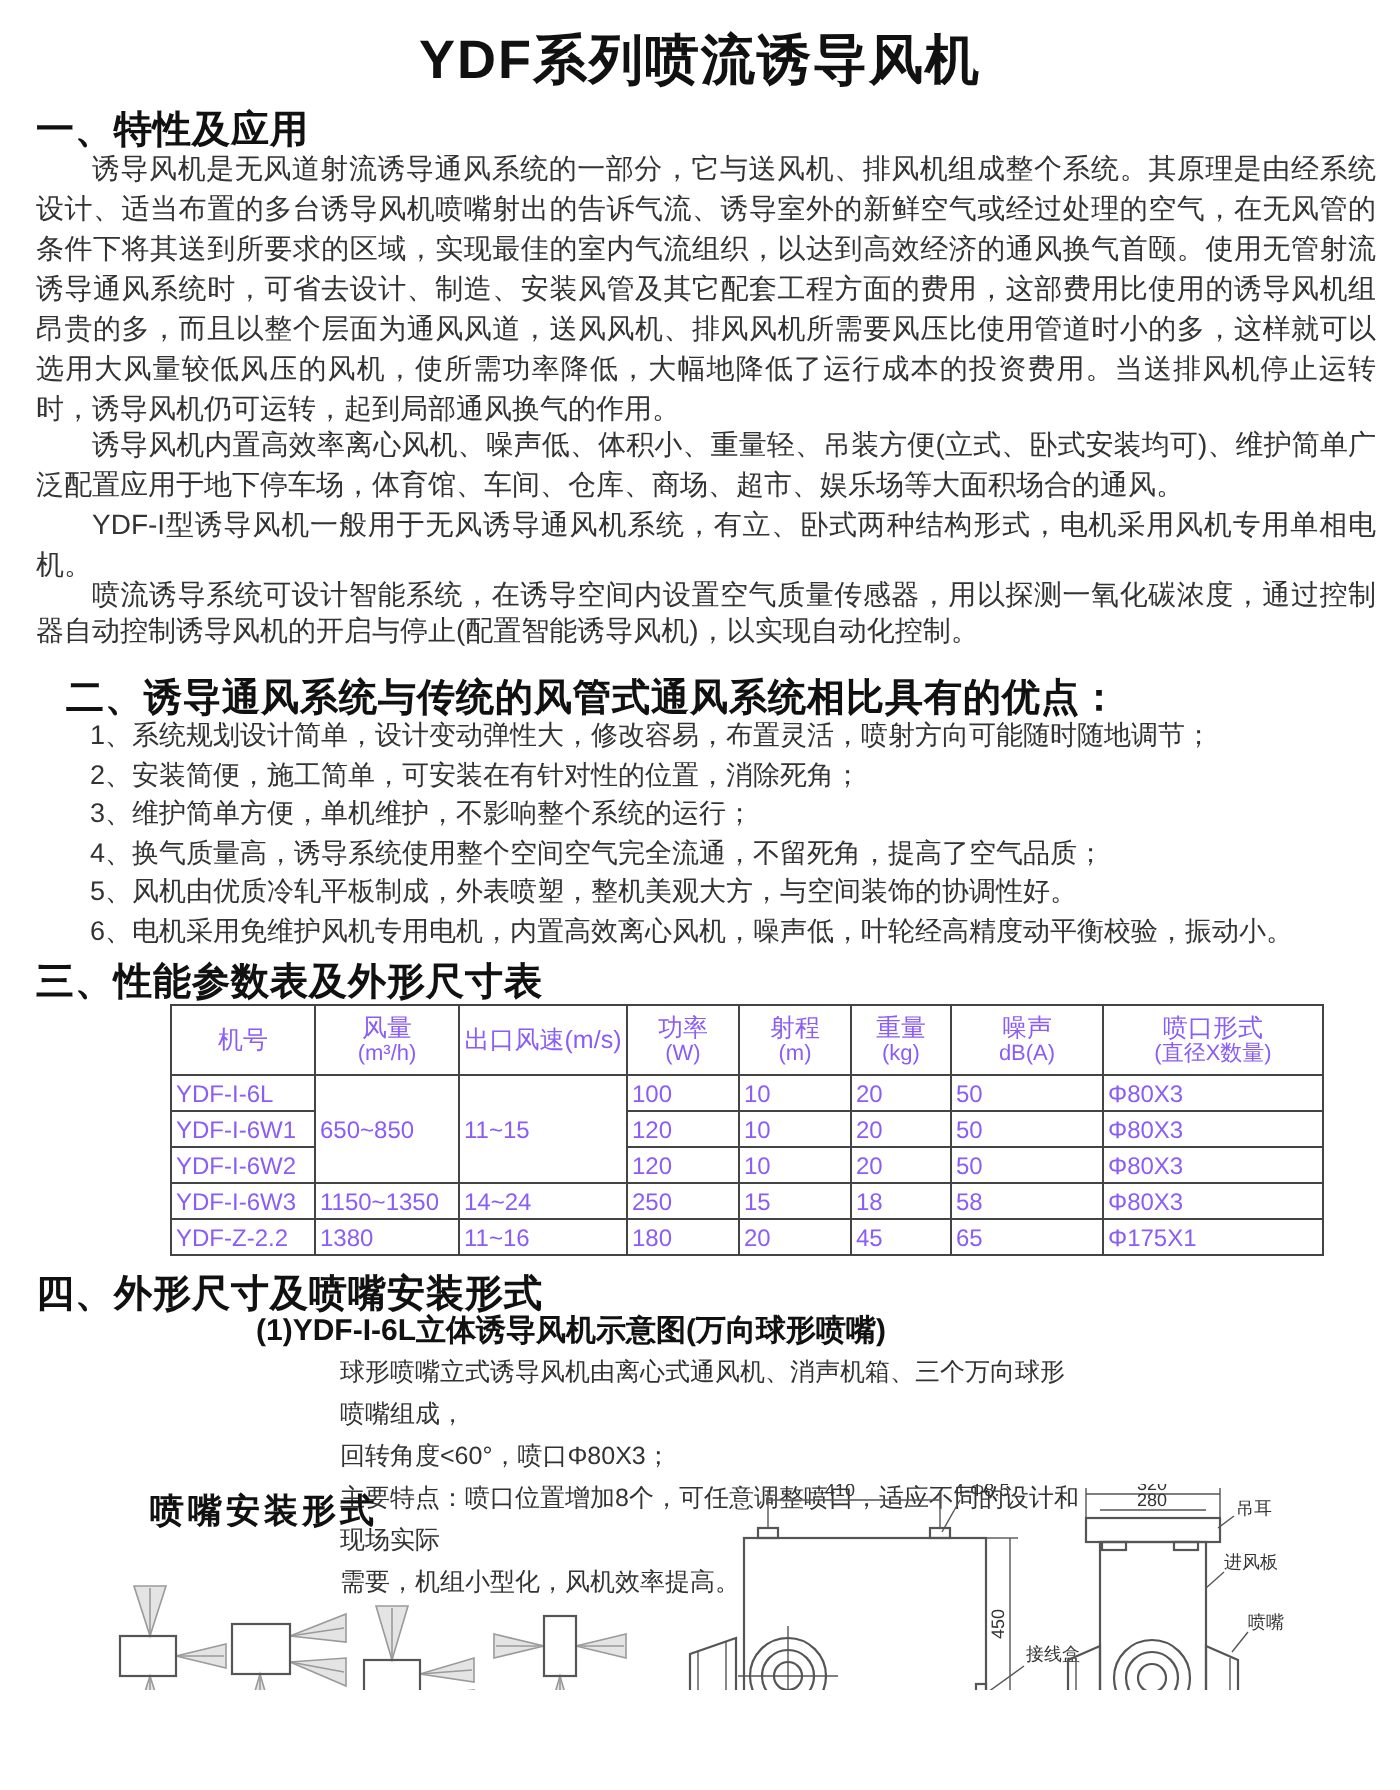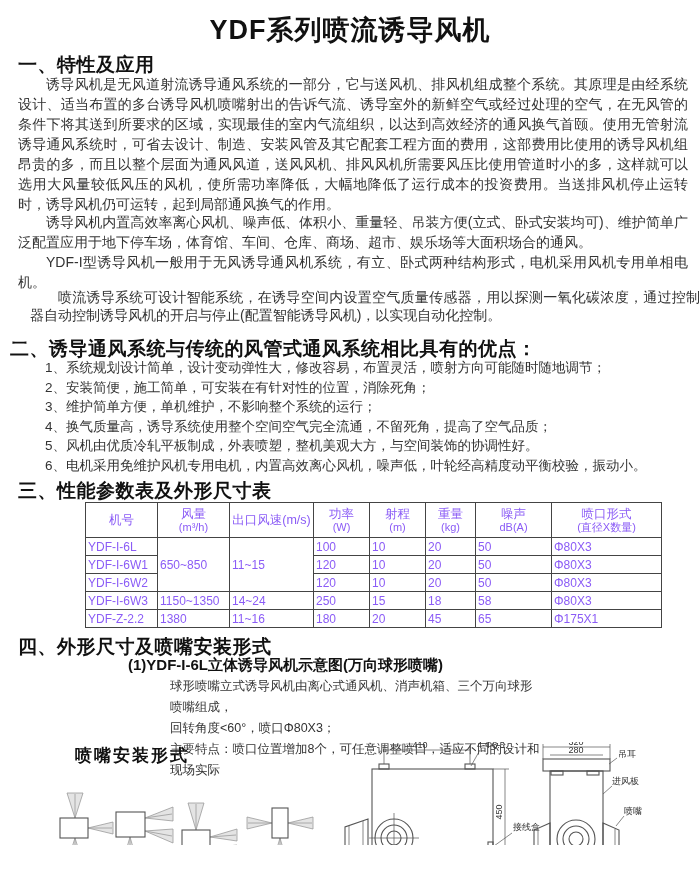--- a/index.html
+++ b/index.html
@@ -36,23 +36,23 @@
 <body>
 
 <div class="page">
 
   <div class="abs doc-title" style="left:0;top:12px;">YDF系列喷流诱导风机</div>
 
   <div class="abs sec-heading" style="left:18px;top:52px;">一、特性及应用</div>
   <div class="abs body-par" style="left:18px;top:74px;">诱导风机是无风道射流诱导通风系统的一部分，它与送风机、排风机组成整个系统。其原理是由经系统设计、适当布置的多台诱导风机喷嘴射出的告诉气流、诱导室外的新鲜空气或经过处理的空气，在无风管的条件下将其送到所要求的区域，实现最佳的室内气流组织，以达到高效经济的通风换气首颐。使用无管射流诱导通风系统时，可省去设计、制造、安装风管及其它配套工程方面的费用，这部费用比使用的诱导风机组昂贵的多，而且以整个层面为通风风道，送风风机、排风风机所需要风压比使用管道时小的多，这样就可以选用大风量较低风压的风机，使所需功率降低，大幅地降低了运行成本的投资费用。当送排风机停止运转时，诱导风机仍可运转，起到局部通风换气的作用。</div>
   <div class="abs body-par" style="left:18px;top:212px;">诱导风机内置高效率离心风机、噪声低、体积小、重量轻、吊装方便(立式、卧式安装均可)、维护简单广泛配置应用于地下停车场，体育馆、车间、仓库、商场、超市、娱乐场等大面积场合的通风。</div>
   <div class="abs body-par" style="left:18px;top:252px;">YDF-I型诱导风机一般用于无风诱导通风机系统，有立、卧式两种结构形式，电机采用风机专用单相电机。</div>
-  <div class="abs body-par tight" style="left:18px;top:288px;margin-left:12px;">喷流诱导系统可设计智能系统，在诱导空间内设置空气质量传感器，用以探测一氧化碳浓度，通过控制器自动控制诱导风机的开启与停止(配置智能诱导风机)，以实现自动化控制。</div>
-
-  <div class="abs sec-heading" style="left:10px;top:336px;text-align:right;">二、诱导通风系统与传统的风管式通风系统相比具有的优点：</div>
+  <div class="abs body-par tight" style="left:18px;top:288px;">喷流诱导系统可设计智能系统，在诱导空间内设置空气质量传感器，用以探测一氧化碳浓度，通过控制器自动控制诱导风机的开启与停止(配置智能诱导风机)，以实现自动化控制。</div>
+
+  <div class="abs sec-heading" style="left:33px;top:336px;text-align:right;">二、诱导通风系统与传统的风管式通风系统相比具有的优点：</div>
   <div class="abs" style="left:45px;top:358px;width:640px;">
     <div class="adv-item">1、系统规划设计简单，设计变动弹性大，修改容易，布置灵活，喷射方向可能随时随地调节；</div>
     <div class="adv-item">2、安装简便，施工简单，可安装在有针对性的位置，消除死角；</div>
     <div class="adv-item">3、维护简单方便，单机维护，不影响整个系统的运行；</div>
     <div class="adv-item">4、换气质量高，诱导系统使用整个空间空气完全流通，不留死角，提高了空气品质；</div>
     <div class="adv-item">5、风机由优质冷轧平板制成，外表喷塑，整机美观大方，与空间装饰的协调性好。</div>
     <div class="adv-item">6、电机采用免维护风机专用电机，内置高效离心风机，噪声低，叶轮经高精度动平衡校验，振动小。</div>
   </div>
 
   <div class="abs sec-heading" style="left:18px;top:478px;">三、性能参数表及外形尺寸表</div>
@@ -151,20 +151,21 @@
       </tr>
     </tbody>
   </table>
 
   <div class="abs sec-heading" style="left:18px;top:634px;">四、外形尺寸及喷嘴安装形式</div>
   <div class="abs sub-heading" style="left:128px;top:656px;">(1)YDF-I-6L立体诱导风机示意图(万向球形喷嘴)</div>
   <div class="abs" style="left:170px;top:676px;width:370px;">
     <div class="s4-line">球形喷嘴立式诱导风机由离心式通风机、消声机箱、三个万向球形喷嘴组成，</div>
     <div class="s4-line">回转角度&lt;60°，喷口Φ80X3；</div>
     <div class="s4-line">主要特点：喷口位置增加8个，可任意调整喷口，适应不同的设计和现场实际</div>
+    <div class="s4-line">需要，机组小型化，风机效率提高。</div>
   </div>
 
   <div class="abs forms-heading" style="left:75px;top:744px;">喷嘴安装形式</div>
 
   <svg class="abs" style="left:25px;top:785px;" width="300" height="100" viewBox="0 0 300 100">
 
     <g>
       <polygon class="spray" points="50,33 42,8 58,8"></polygon>
       <line class="sprayline" x1="50" y1="33" x2="50" y2="9"></line>
       <polygon class="spray" points="50,53 42,78 58,78"></polygon>

